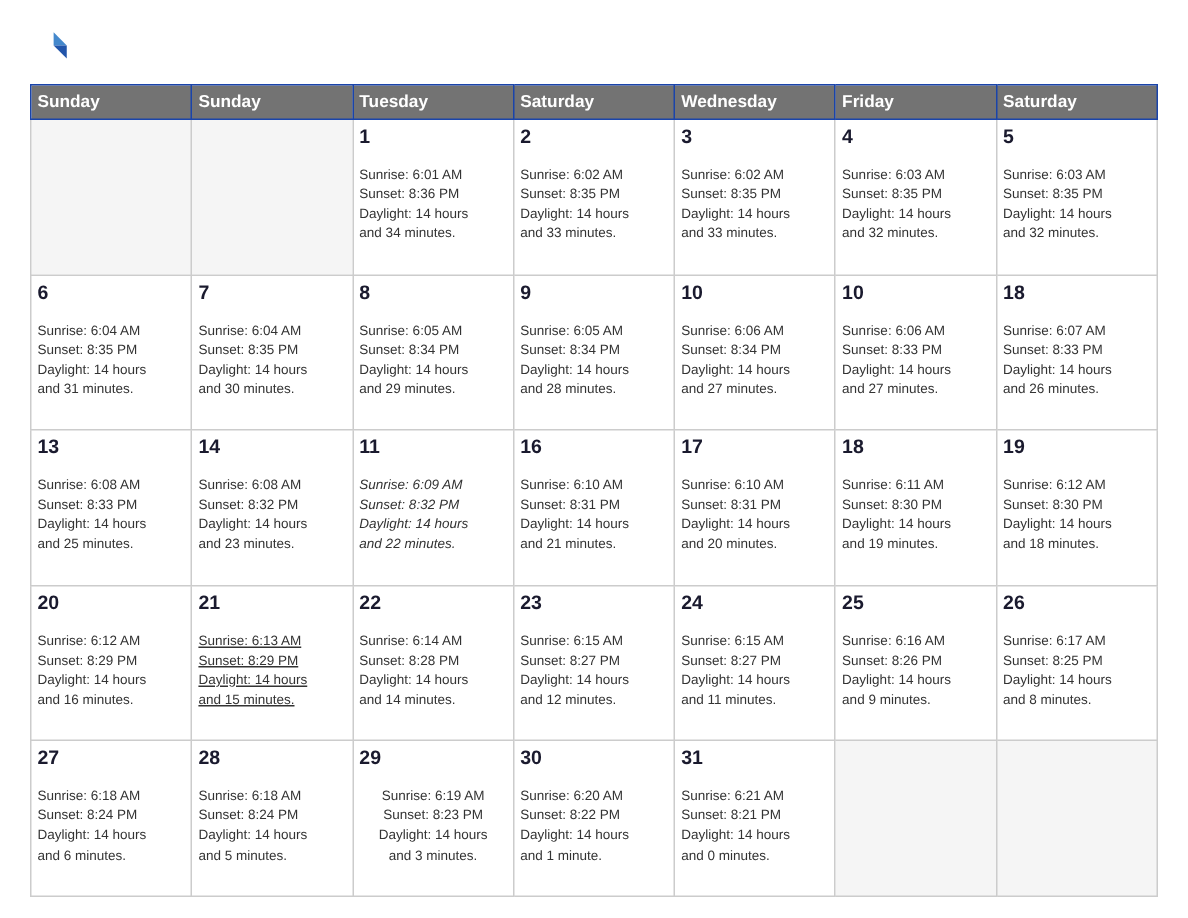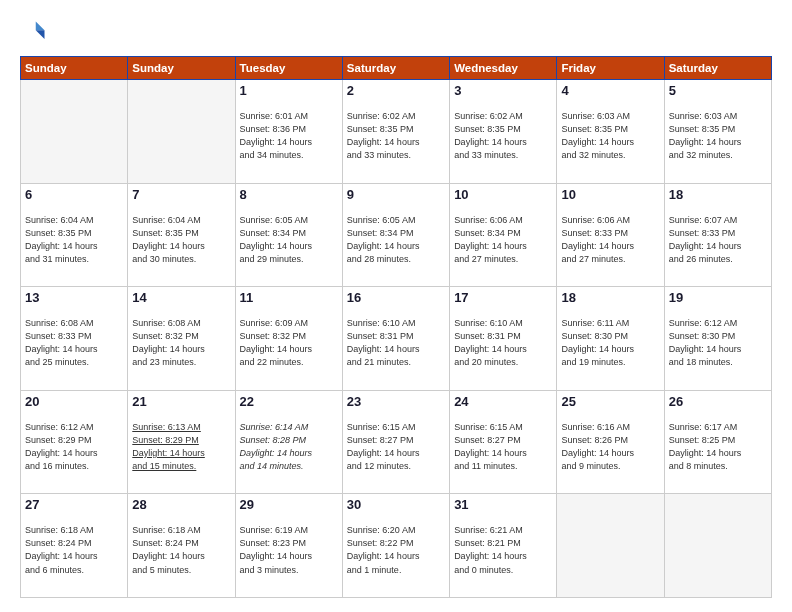--- a/index.html
+++ b/index.html
@@ -61,21 +61,21 @@
       color: #333;
     }
     .calendar {
       flex: 1;
       border: 1px solid #ccc;
       border-collapse: collapse;
       width: 100%;
       table-layout: fixed;
     }
     .calendar th {
-      background: #c2410c;
+      background: #737373;
       color: white;
       font-size: 11.5px;
       font-weight: bold;
       padding: 5px 4px;
       border: 1px solid #1a44aa;
       text-align: left;
     }
     .calendar td {
       border: 1px solid #ccc;
       vertical-align: top;
@@ -236,21 +236,21 @@
           </td>
           <td>
             <span class="day-num">14</span>
             <div class="day-info" style="white-space: pre-line;">Sunrise: 6:08 AM
 Sunset: 8:32 PM
 Daylight: 14 hours
 and 23 minutes.</div>
           </td>
           <td>
             <span class="day-num">11</span>
-            <div class="day-info" style="white-space: pre-line;">Sunrise: 6:09 AM
+            <div class="day-info" style="white-space: pre-line; font-style: italic;">Sunrise: 6:09 AM
 Sunset: 8:32 PM
 Daylight: 14 hours
 and 22 minutes.</div>
           </td>
           <td>
             <span class="day-num">16</span>
             <div class="day-info" style="white-space: pre-line;">Sunrise: 6:10 AM
 Sunset: 8:31 PM
 Daylight: 14 hours
 and 21 minutes.</div>
@@ -287,21 +287,21 @@
           </td>
           <td>
             <span class="day-num">21</span>
             <div class="day-info" style="white-space: pre-line; text-decoration: underline;">Sunrise: 6:13 AM
 Sunset: 8:29 PM
 Daylight: 14 hours
 and 15 minutes.</div>
           </td>
           <td>
             <span class="day-num">22</span>
-            <div class="day-info" style="white-space: pre-line; font-style: italic;">Sunrise: 6:14 AM
+            <div class="day-info" style="white-space: pre-line;">Sunrise: 6:14 AM
 Sunset: 8:28 PM
 Daylight: 14 hours
 and 14 minutes.</div>
           </td>
           <td>
             <span class="day-num">23</span>
             <div class="day-info" style="white-space: pre-line;">Sunrise: 6:15 AM
 Sunset: 8:27 PM
 Daylight: 14 hours
 and 12 minutes.</div>
@@ -338,21 +338,21 @@
           </td>
           <td>
             <span class="day-num">28</span>
             <div class="day-info" style="white-space: pre-line;">Sunrise: 6:18 AM
 Sunset: 8:24 PM
 Daylight: 14 hours
 and 5 minutes.</div>
           </td>
           <td>
             <span class="day-num">29</span>
-            <div class="day-info" style="white-space: pre-line;">Sunrise: 6:19 AM
+            <div class="day-info" style="white-space: pre-line; text-align: center;">Sunrise: 6:19 AM
 Sunset: 8:23 PM
 Daylight: 14 hours
 and 3 minutes.</div>
           </td>
           <td>
             <span class="day-num">30</span>
             <div class="day-info" style="white-space: pre-line;">Sunrise: 6:20 AM
 Sunset: 8:22 PM
 Daylight: 14 hours
 and 1 minute.</div>

